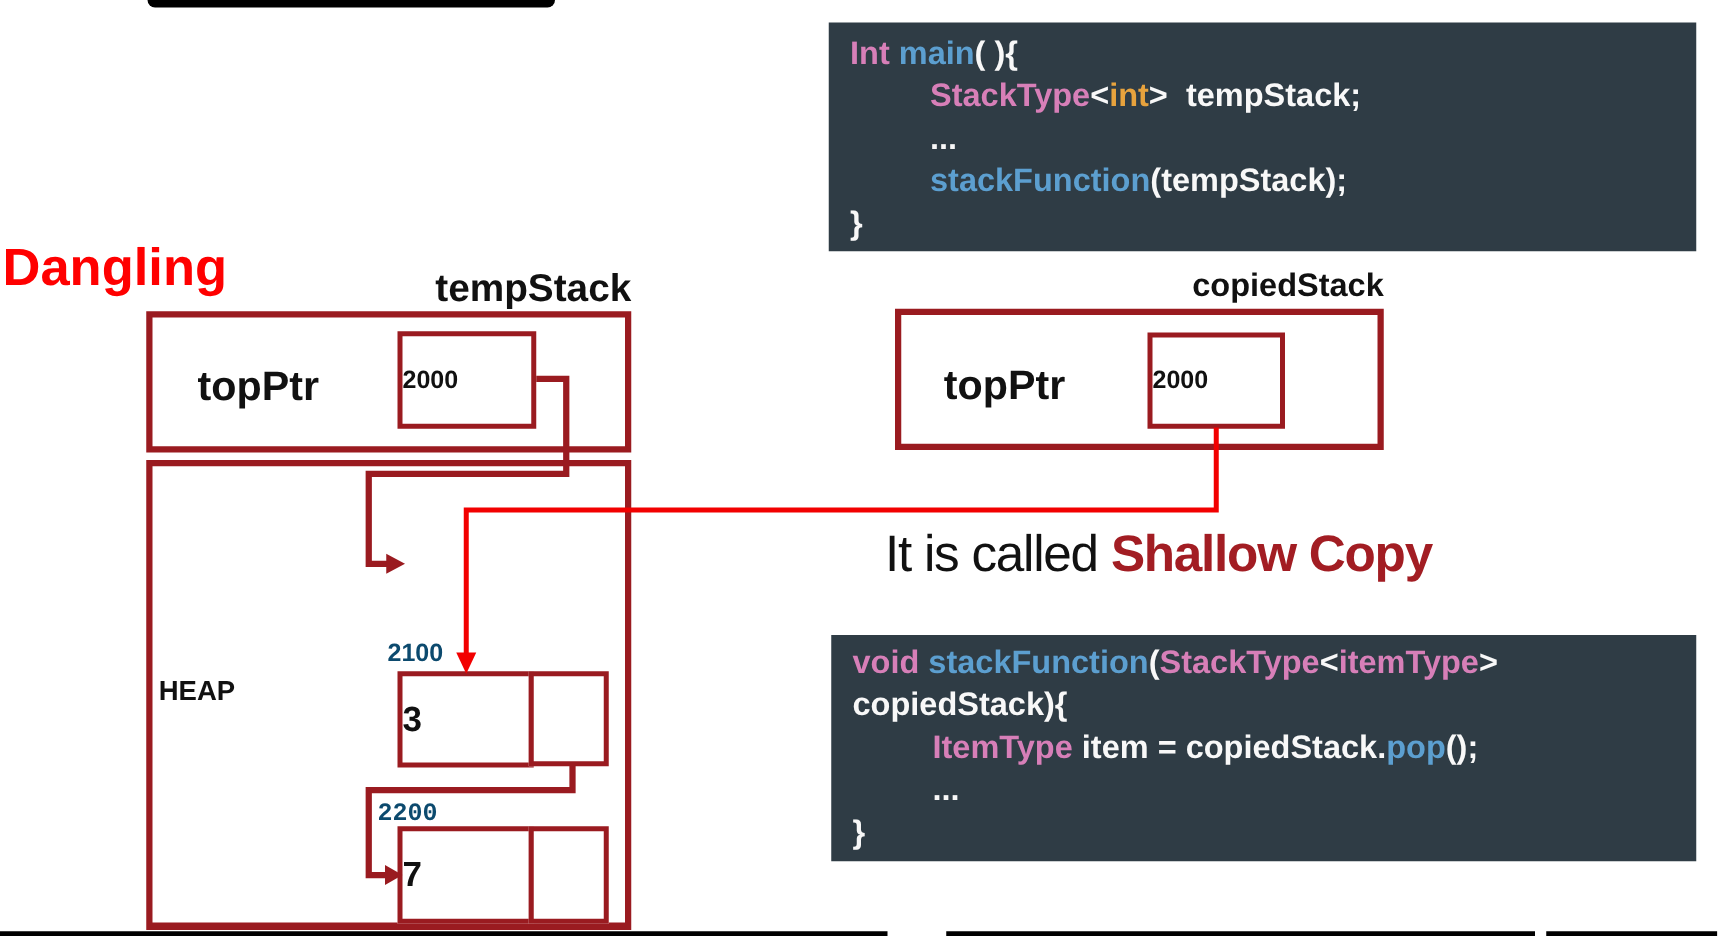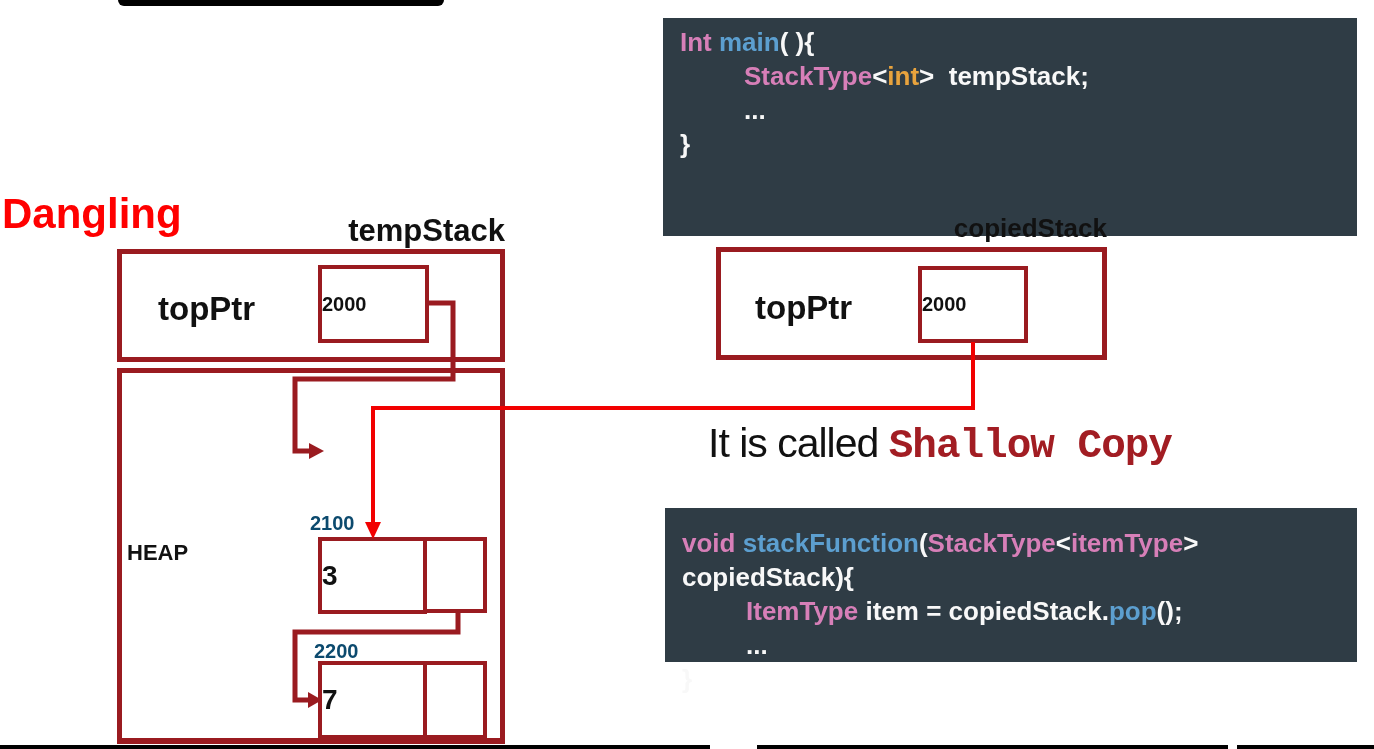--- a/index.html
+++ b/index.html
@@ -25,39 +25,40 @@
   .dr-box{position:absolute;border:5px solid var(--box-red);box-sizing:border-box;background:transparent;}
   .dr-box-thin{position:absolute;border:4px solid var(--box-red);box-sizing:border-box;background:#ffffff;
     display:flex;align-items:center;justify-content:flex-start;}
   .black-label{position:absolute;color:#111111;font-weight:bold;}
   .cell-value{color:#111111;font-weight:bold;font-size:20px;}
   .node-value{color:#111111;font-weight:bold;font-size:28px;}
   .addr-label{position:absolute;color:#0c4a6e;font-weight:bold;font-size:20px;}
   
   #dangling-label{position:absolute;left:2px;top:190px;font-size:42px;font-weight:bold;color:var(--label-red);text-align:right;}
   #caption{position:absolute;left:708px;top:420px;font-size:41px;letter-spacing:-1px;color:#111111;white-space:nowrap;}
-  #caption .hl{font-weight:bold;color:var(--shallow-red);font-family:Liberation Mono, monospace;}
+  #caption .hl{font-weight:bold;color:var(--shallow-red);}
   
   #arrows{position:absolute;left:0;top:0;z-index:6;pointer-events:none;}
   .layer{position:absolute;z-index:3;}
 </style>
 </head>
 <body>
 
 <div id="slide">
 
   <div class="crop-bar" style="left:118px;top:0;width:326px;height:6px;border-radius:0 0 6px 6px;"></div>
   <div class="crop-bar" style="left:0;top:745px;width:710px;height:4px;"></div>
   <div class="crop-bar" style="left:757px;top:745px;width:471px;height:4px;"></div>
   <div class="crop-bar" style="left:1237px;top:745px;width:137px;height:4px;"></div>
 
-  <div class="code-block" id="cb1" style="left:663px;top:18px;width:694px;height:218px;">
+  <div class="code-block" id="cb1" style="left:663px;top:18px;width:694px;height:183px;">
       <div class="code-line"><span class="tok-pink">Int</span><span class="tok-white"> </span><span class="tok-blue">main</span><span class="tok-white">( ){</span></div>
       <div class="code-line indent"><span class="tok-pink">StackType</span><span class="tok-white">&lt;</span><span class="tok-orange">int</span><span class="tok-white">&gt;</span><span class="tok-white">  tempStack;</span></div>
       <div class="code-line indent"><span class="tok-white">...</span></div>
+      <div class="code-line indent"><span class="tok-blue">stackFunction</span><span class="tok-white">(tempStack);</span></div>
       <div class="code-line"><span class="tok-white">}</span></div>
     </div>
 
   <div id="dangling-label">Dangling</div>
 
   <div class="black-label" style="left:117px;top:213px;width:388px;text-align:right;font-size:31px;">tempStack</div>
   <div class="dr-box" style="left:117px;top:249px;width:388px;height:113px;"></div>
   <div class="black-label" style="left:158px;top:290px;font-size:33px;">topPtr</div>
   <div class="dr-box-thin" style="left:318px;top:265px;width:111px;height:78px;z-index:3;">
     <span class="cell-value">2000</span>
@@ -72,31 +73,31 @@
 
   <div class="dr-box" style="left:117px;top:368px;width:388px;height:376px;border-width:5px 5px 6px 5px;"></div>
   <div class="black-label" style="left:127px;top:540px;font-size:22px;">HEAP</div>
 
   <div class="addr-label" style="left:310px;top:512px;">2100</div>
   <div class="dr-box-thin layer" style="left:318px;top:537px;width:109px;height:77px;">
     <span class="node-value">3</span>
   </div>
   <div class="dr-box-thin layer" style="left:423px;top:537px;width:64px;height:76px;"></div>
 
-  <div class="addr-label" style="left:314px;top:640px;">2200</div>
+  <div class="addr-label" style="left:302px;top:640px;font-family:Liberation Mono, monospace;">2200</div>
   <div class="dr-box-thin layer" style="left:318px;top:661px;width:109px;height:78px;">
     <span class="node-value">7</span>
   </div>
   <div class="dr-box-thin layer" style="left:423px;top:661px;width:64px;height:78px;"></div>
 
   <div id="caption">
     <span>It is called </span><span class="hl">Shallow Copy</span>
   </div>
 
-  <div class="code-block" id="cb2" style="left:665px;top:508px;width:692px;height:154px;padding-top:18px;">
+  <div class="code-block" id="cb2" style="left:665px;top:508px;width:692px;height:181px;padding-top:4px;">
       <div class="code-line"><span class="tok-pink">void</span><span class="tok-white"> </span><span class="tok-blue">stackFunction</span><span class="tok-white">(</span><span class="tok-pink">StackType</span><span class="tok-white">&lt;</span><span class="tok-pink">itemType</span><span class="tok-white">&gt;</span></div>
       <div class="code-line"><span class="tok-white">copiedStack){</span></div>
       <div class="code-line indent"><span class="tok-pink">ItemType</span><span class="tok-white"> item = copiedStack.</span><span class="tok-blue">pop</span><span class="tok-white">();</span></div>
       <div class="code-line indent"><span class="tok-white">...</span></div>
       <div class="code-line"><span class="tok-white">}</span></div>
     </div>
 
   <svg id="arrows" width="1374" height="749" viewBox="0 0 1374 749">
 
     <g>

